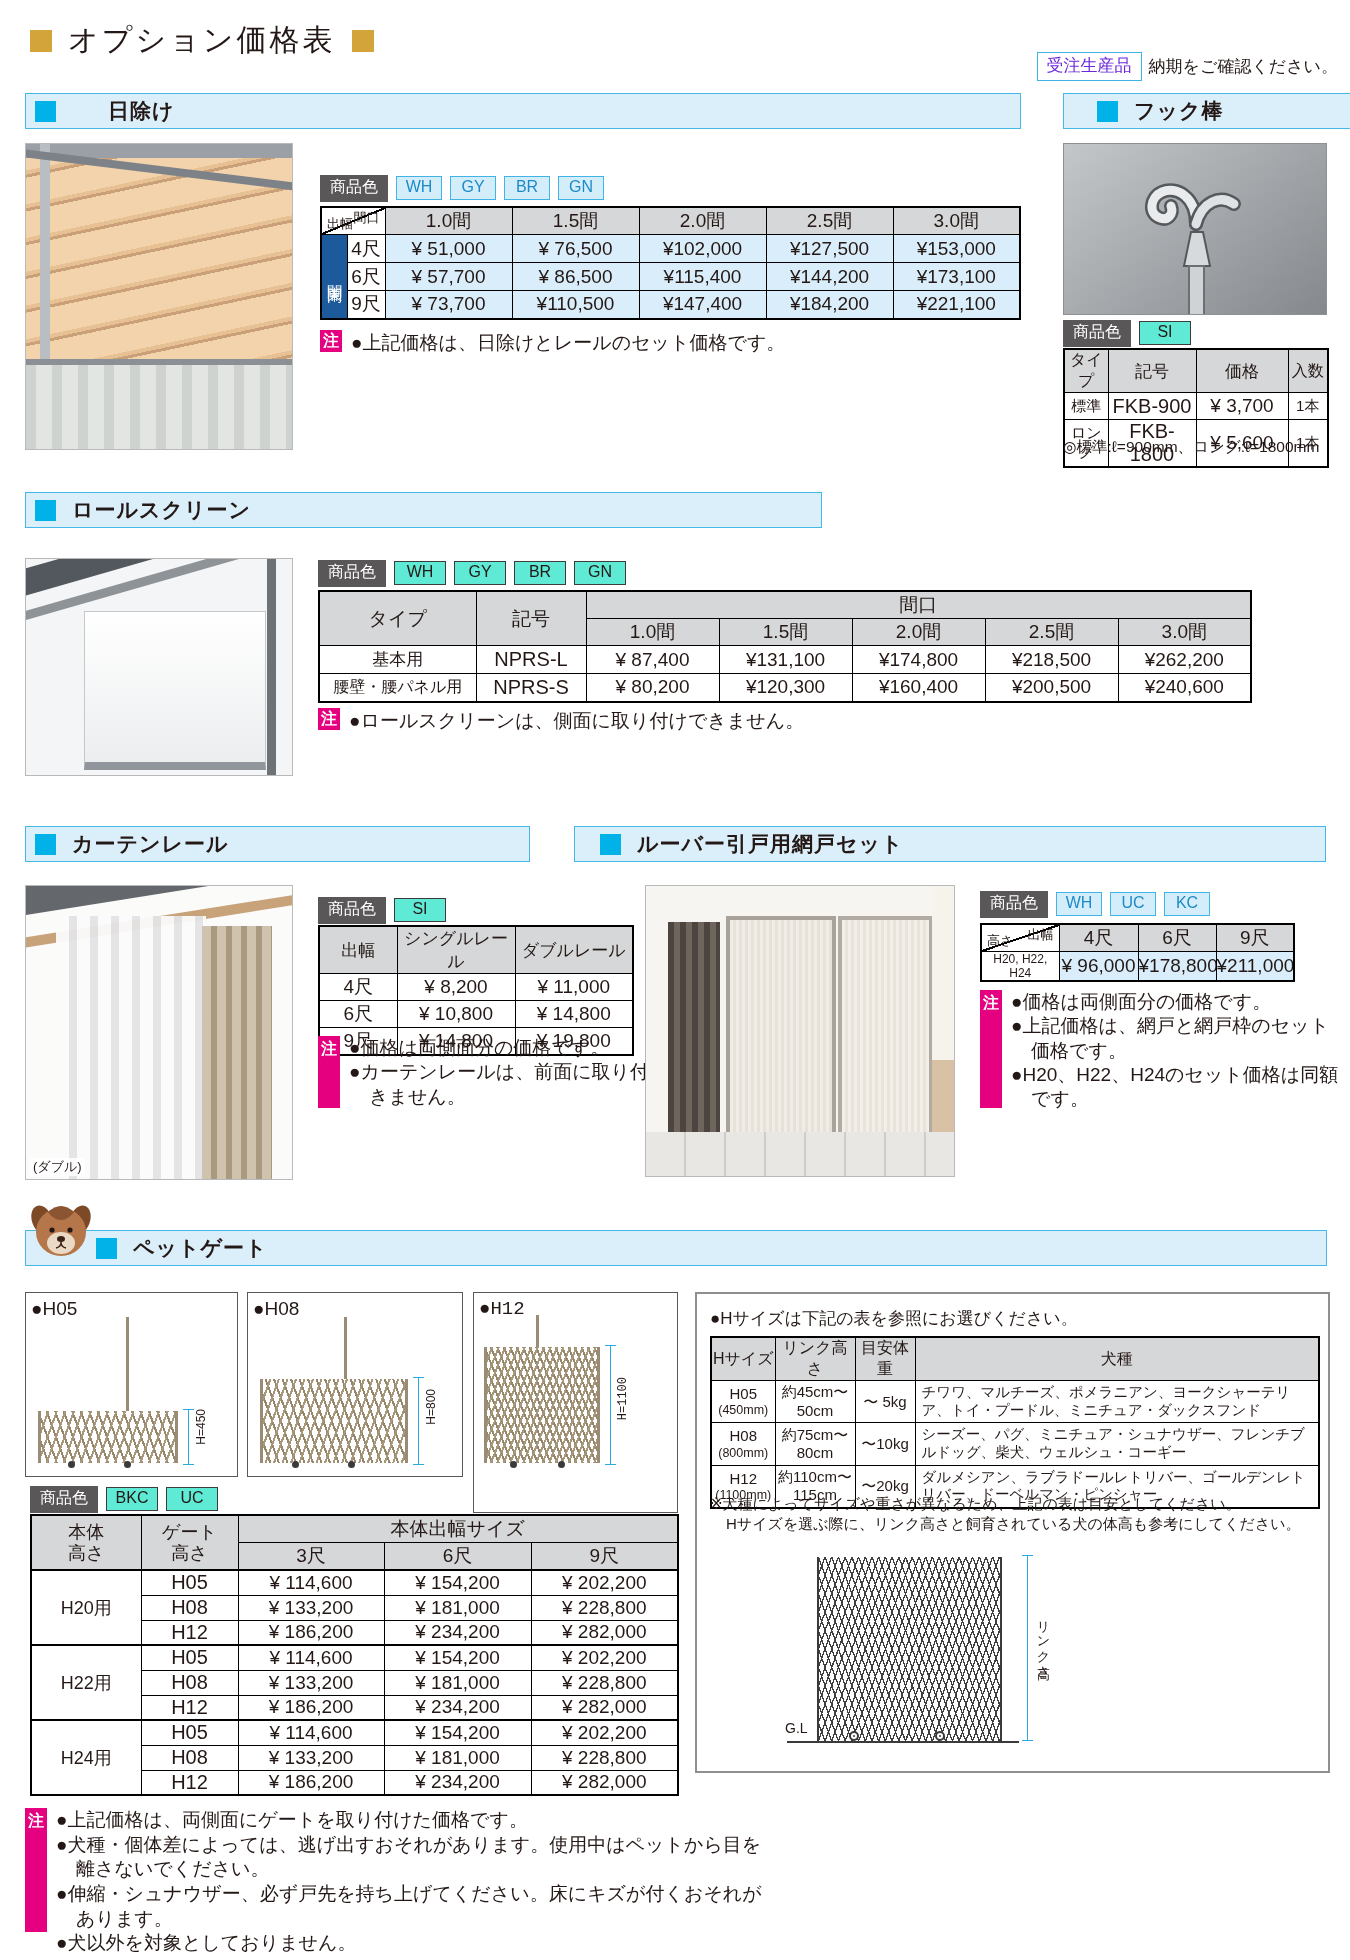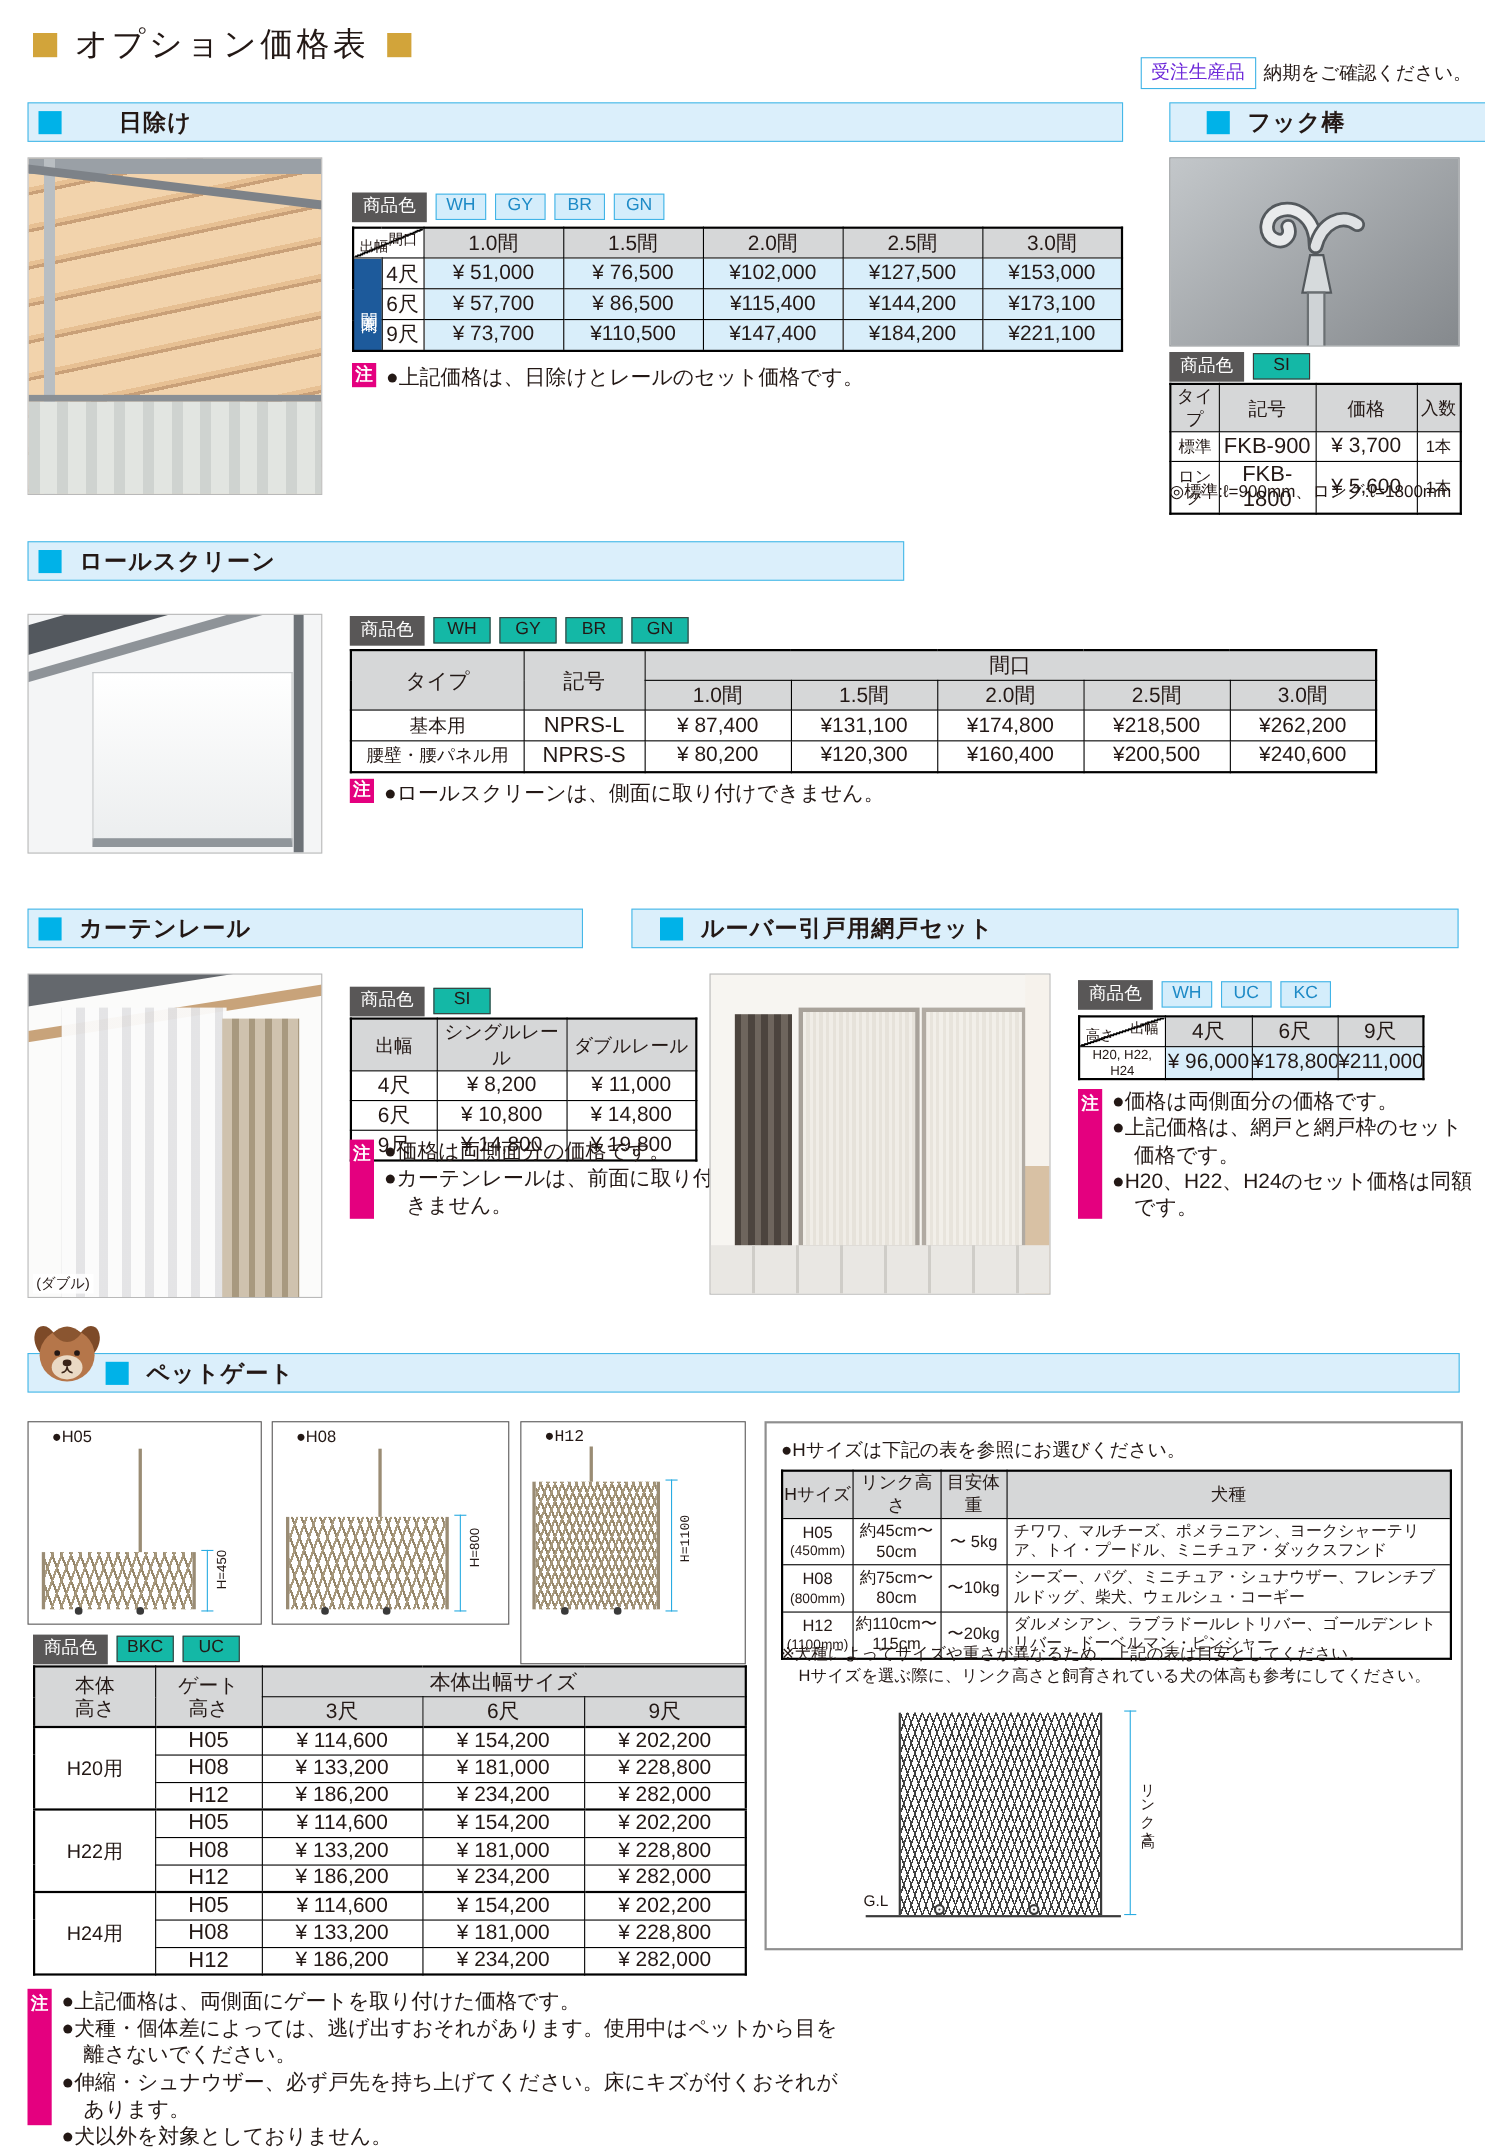--- a/index.html
+++ b/index.html
@@ -18,21 +18,21 @@
   
   .sec-bar{background:#dbeffb;border:1px solid #45b8e8;display:flex;align-items:center;box-sizing:border-box;height:36px;}
   .sec-sq{width:21px;height:21px;background:#00b2e8;margin-left:9px;flex:none;}
   .sec-title{font-size:21px;font-weight:700;margin-left:16px;letter-spacing:1px;white-space:nowrap;}
 
   
   .chip-row{display:flex;align-items:center;gap:8px;height:26px;}
   .lbl-gray{background:#595757;color:#fff;font-size:16px;padding:2px 10px 4px;white-space:nowrap;}
   .chip{font-size:16px;text-align:center;padding:1px 0 3px;min-width:46px;box-sizing:border-box;}
   .chip.blue{background:#d4edfb;border:1px solid #41b4e7;color:#1d8ac6;}
-  .chip.white{background:#14b8a6;border:1px solid #3f3b3a;color:#231815;min-width:52px;}
+  .chip.white{background:#5eead4;border:1px solid #3f3b3a;color:#231815;min-width:52px;}
 
   
   .note-row{display:flex;gap:9px;align-items:flex-start;font-size:19px;}
   .note-badge{background:#e4007f;color:#fff;font-size:16px;font-weight:700;width:22px;height:22px;line-height:22px;text-align:center;flex:none;}
   .note-block{display:flex;gap:9px;align-items:flex-start;}
   .note-bar{width:22px;background:#e4007f;color:#fff;font-size:16px;font-weight:700;text-align:center;padding-top:3px;flex:none;box-sizing:border-box;}
   .note-lines{font-size:19px;line-height:1.28;}
   .note-lines div{padding-left:20px;text-indent:-20px;}
 
   
@@ -72,21 +72,21 @@
   #louver-photo{background:#f7f5f1;}
   #louver-photo .accordion{position:absolute;left:22px;top:36px;width:52px;height:212px;background:repeating-linear-gradient(90deg,#4c443e 0 6px,#6e655d 6px 12px);}
   #louver-photo .panel1{position:absolute;left:80px;top:30px;width:110px;height:220px;background:repeating-linear-gradient(90deg,#f0ede7 0 3px,#e6e2da 3px 6px);border:4px solid #a8a29a;box-sizing:border-box;}
   #louver-photo .panel2{position:absolute;left:192px;top:30px;width:95px;height:220px;background:repeating-linear-gradient(90deg,#f2efe9 0 3px,#e8e4dc 3px 6px);border:4px solid #b1aba3;box-sizing:border-box;}
   #louver-photo .floor{position:absolute;left:0;bottom:0;width:100%;height:44px;background:
       repeating-linear-gradient(90deg,transparent 0 38px,#cfcdc8 38px 40px),#e9e7e3;}
   #louver-photo .wall{position:absolute;right:0;top:0;width:22px;height:100%;background:linear-gradient(180deg,#f6f2ec 0 60%,#d8c1a4 60%);}
 
   
   .pg-box{position:absolute;border:1px solid #595757;background:#fff;box-sizing:border-box;}
-  .pg-label{position:absolute;left:21px;top:5px;font-size:15px;}
+  .pg-label{position:absolute;left:5px;top:5px;font-size:19px;}
   .pole{position:absolute;width:3px;background:#9a8c74;}
   .gate{position:absolute;box-sizing:border-box;}
   .gate.tan{border-left:3px solid #9a8c74;border-right:3px solid #9a8c74;background:
       repeating-linear-gradient(110deg,transparent 0 6px,#a7987c 6px 8px),
       repeating-linear-gradient(70deg,transparent 0 6px,#96876b 6px 8px);}
   .gate.tan.fine{background:
       repeating-linear-gradient(112deg,transparent 0 4px,#a7987c 4px 6px),
       repeating-linear-gradient(68deg,transparent 0 4px,#96876b 4px 6px);}
   .gate.dark{border-left:2px solid #3a3a3a;border-right:2px solid #3a3a3a;background:
       repeating-linear-gradient(110deg,transparent 0 5px,#3f3f3f 5px 6.3px),

